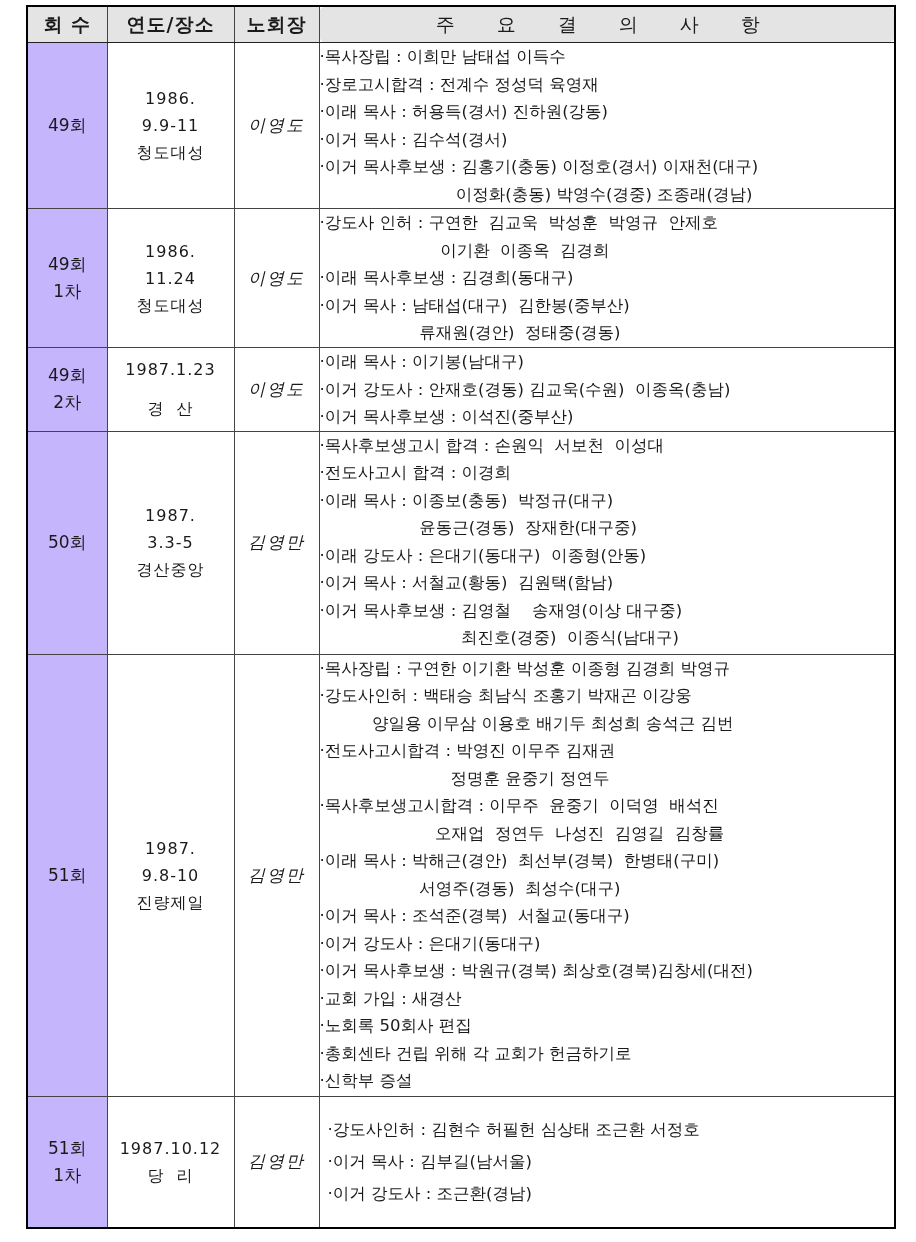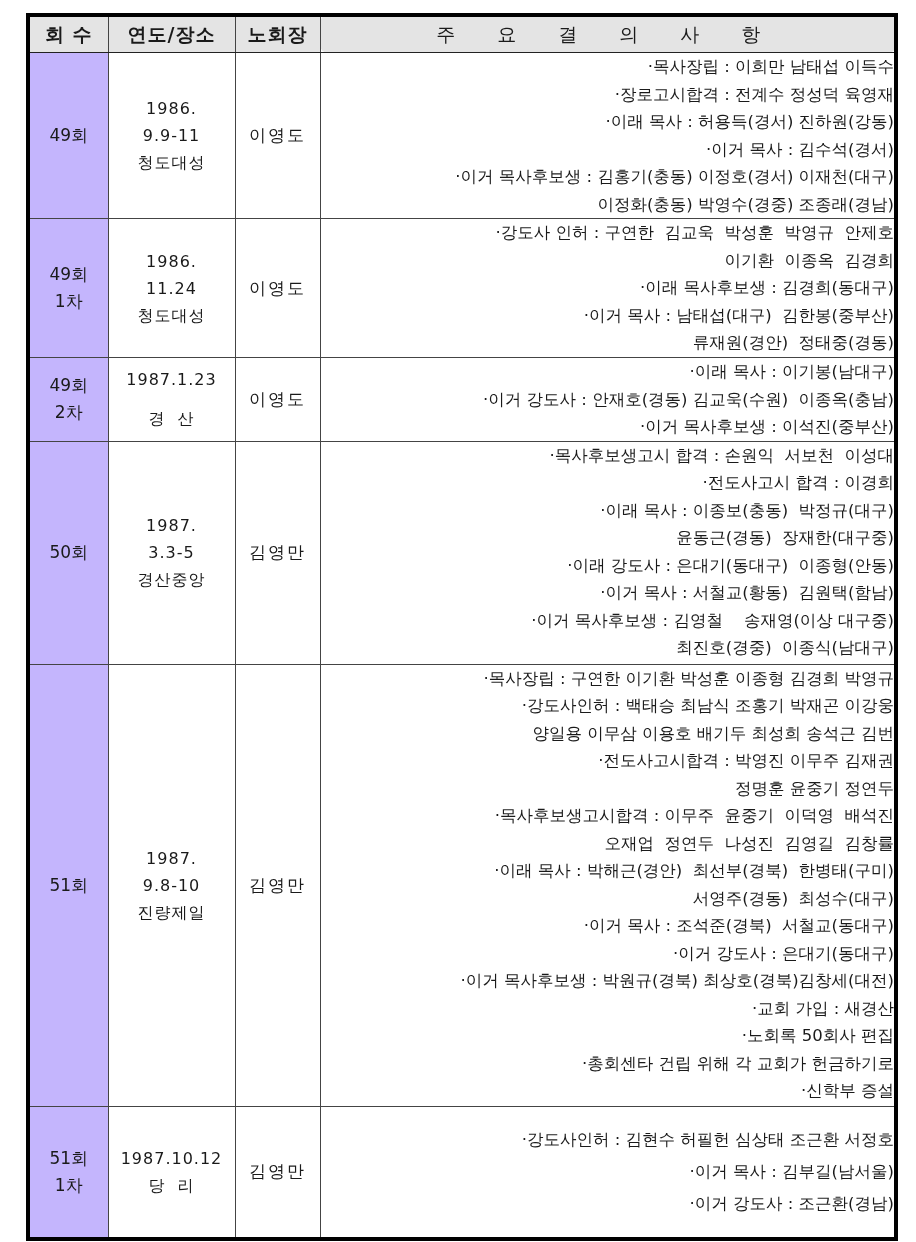--- a/index.html
+++ b/index.html
@@ -1,43 +1,43 @@
 <!DOCTYPE html>
 <html><head>
 <meta charset="utf-8">
 <style>
   html, body { margin: 0; padding: 0; background: #ffffff; }
   body { width: 916px; height: 1242px; position: relative; overflow: hidden;
          font-family: "DejaVu Sans", "Liberation Sans", sans-serif; color: #1a1a1a; }
   table.minutes {
-    position: absolute; left: 26px; top: 13px;
+    position: absolute; left: 26px; top: 5px;
     width: 868px; border-collapse: collapse; table-layout: fixed;
-    border: 4px solid #000000;
+    border: 2px solid #000000;
   }
   table.minutes col.c1 { width: 80px; }
   table.minutes col.c2 { width: 127px; }
   table.minutes col.c3 { width: 85px; }
   table.minutes col.c4 { width: 576px; }
   table.minutes th, table.minutes td {
     border: 1px solid #444; padding: 0; vertical-align: middle;
   }
   table.minutes thead th {
     background: #e4e4e4; height: 35px; font-size: 19px; font-weight: bold;
     text-align: center; border-bottom: 1.5px solid #222; letter-spacing: 1px;
   }
   table.minutes thead th.wide { letter-spacing: 18px; font-weight: normal; border-radius: 8px; }
   td.session {
     background: #c4b5fd; text-align: center; font-size: 17px; line-height: 27px;
   }
   td.dateplace {
     text-align: center; font-size: 16px; line-height: 27px; letter-spacing: 1px;
   }
-  td.moderator { text-align: center; font-size: 17px; letter-spacing: 2px; }
+  td.moderator { text-align: center; font-size: 17px; letter-spacing: 2px; font-style: italic; }
   td.items { font-size: 16.5px; padding-left: 3px; }
-  .line { display: block; height: 27.5px; line-height: 27.5px; white-space: pre; text-align: right; }
+  .line { display: block; height: 27.5px; line-height: 27.5px; white-space: pre; }
   .multi { display: block; }
   tr.r1 td { height: 165px; }
   tr.r2 td { height: 138px; }
   tr.r3 td { height: 81px; }
   tr.r4 td { height: 222px; margin-left: 29px; }
   tr.r5 td { height: 441px; }
   tr.r6 td { height: 130px; }
   td.items.r1-items, td.items.r2-items, td.items.r4-items, td.items.r5-items { vertical-align: top; }
   td.items.r3-items { vertical-align: top; }
   td.items.r6-items { vertical-align: middle; }

